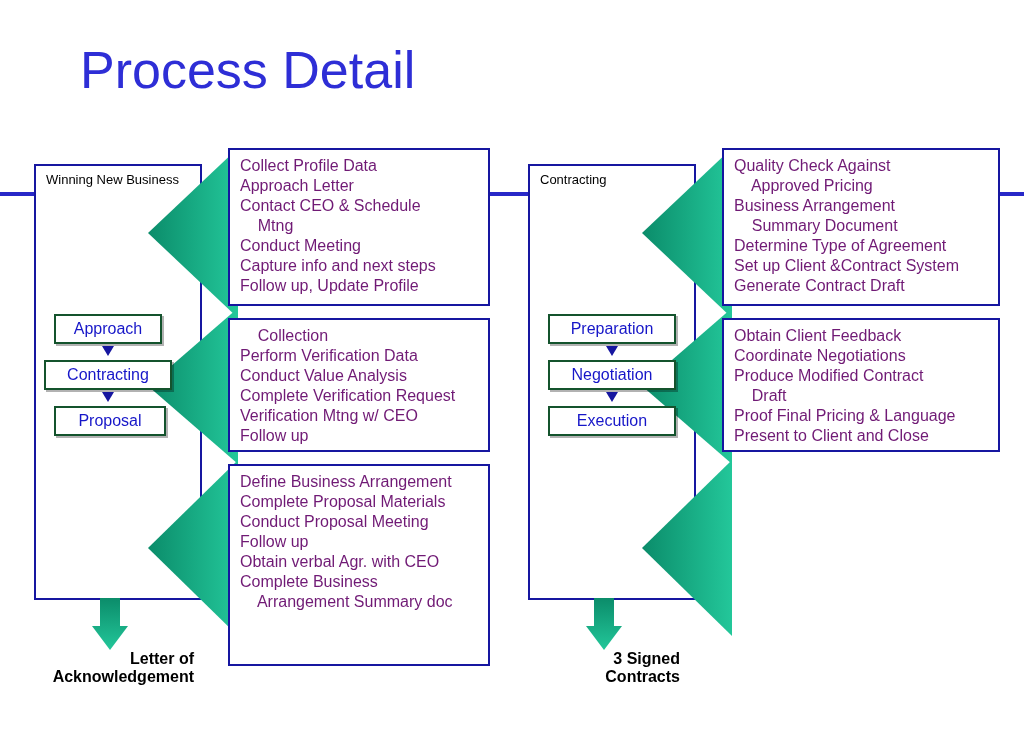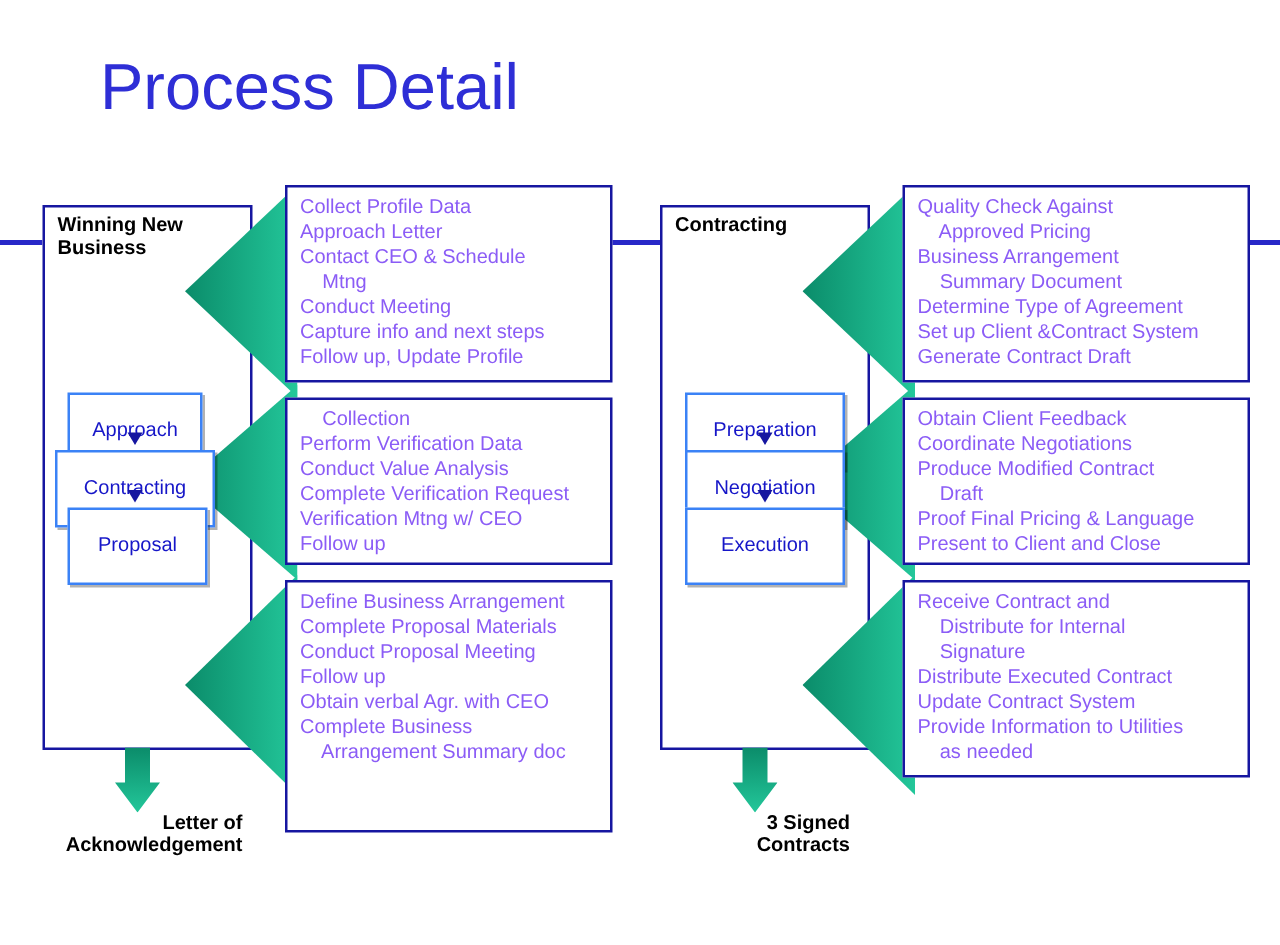--- a/index.html
+++ b/index.html
@@ -1,23 +1,23 @@
 <!DOCTYPE html>
 <html><head>
 <meta charset="utf-8">
 <style>
   html,body{margin:0;padding:0;background:#fff;font-family:Arial,Helvetica,sans-serif}
   .slide{position:relative;width:1024px;height:756px;overflow:hidden}
   .title{position:absolute;left:80px;top:40px;font-size:52px;font-weight:normal;color:#2e2ed6}
   .hline{position:absolute;height:4px;background:#2828c8}
   .stage-box{position:absolute;border:2px solid #1616a0;background:#fff;box-sizing:border-box}
-  .stage-title{position:absolute;left:10px;right:10px;top:6px;font-size:16px;font-weight:bold;color:#000}
-  .step-box{position:absolute;border:2px solid #3b82f6;background:#fff;padding:20px 10px;font-size:16px;color:#1616c8;box-sizing:border-box;text-align:center;box-shadow:2px 2px 0 rgba(0,0,0,.3)}
+  .stage-title{position:absolute;left:10px;right:10px;top:6px;font-size:13px;font-weight:normal;color:#000}
+  .step-box{position:absolute;border:2px solid #14532d;background:#fff;padding:4px 10px;font-size:16px;color:#1616c8;box-sizing:border-box;text-align:center;box-shadow:2px 2px 0 rgba(0,0,0,.3)}
   .arrow-down{position:absolute;width:0;height:0;border-left:6px solid transparent;border-right:6px solid transparent;border-top:10px solid #1616a0}
-  .detail-box{position:absolute;border:2px solid #1616a0;background:#fff;box-sizing:border-box;padding:6px 10px;font-size:16px;line-height:1.25;color:#8b5cf6}
+  .detail-box{position:absolute;border:2px solid #1616a0;background:#fff;box-sizing:border-box;padding:6px 10px;font-size:16px;line-height:1.25;color:#701a75}
   .detail-box .line{white-space:pre}
   .wedge{position:absolute}
   .out-arrow{position:absolute}
   .out-label{position:absolute;font-size:16px;font-weight:bold;color:#000;text-align:right;line-height:1.1}
 </style>
 </head>
 <body>
 
 <div class="slide">
 
@@ -122,29 +122,20 @@
       <div class="line">Generate Contract Draft</div>
     </div>
   <div class="detail-box" id="d11" style="left:722px;top:318px;width:278px;height:134px">
       <div class="line">Obtain Client Feedback</div>
       <div class="line">Coordinate Negotiations</div>
       <div class="line">Produce Modified Contract</div>
       <div class="line">    Draft</div>
       <div class="line">Proof Final Pricing &amp; Language</div>
       <div class="line">Present to Client and Close</div>
     </div>
-  <div class="detail-box" id="d12" style="left:722px;top:464px;width:278px;height:158px">
-      <div class="line">Receive Contract and</div>
-      <div class="line">    Distribute for Internal</div>
-      <div class="line">    Signature</div>
-      <div class="line">Distribute Executed Contract</div>
-      <div class="line">Update Contract System</div>
-      <div class="line">Provide Information to Utilities</div>
-      <div class="line">    as needed</div>
-    </div>
 
   <svg class="out-arrow" style="left:586px;top:598px" width="36" height="52">
       <polygon points="8,0 28,0 28,28 36,28 18,52 0,28 8,28" fill="url(#g2)"></polygon>
     </svg>
   <div class="out-label" style="left:540px;top:650px;width:140px"><span style="white-space:pre-line">3 Signed
 Contracts</span></div>
 
 </div>
 
 </body></html>

